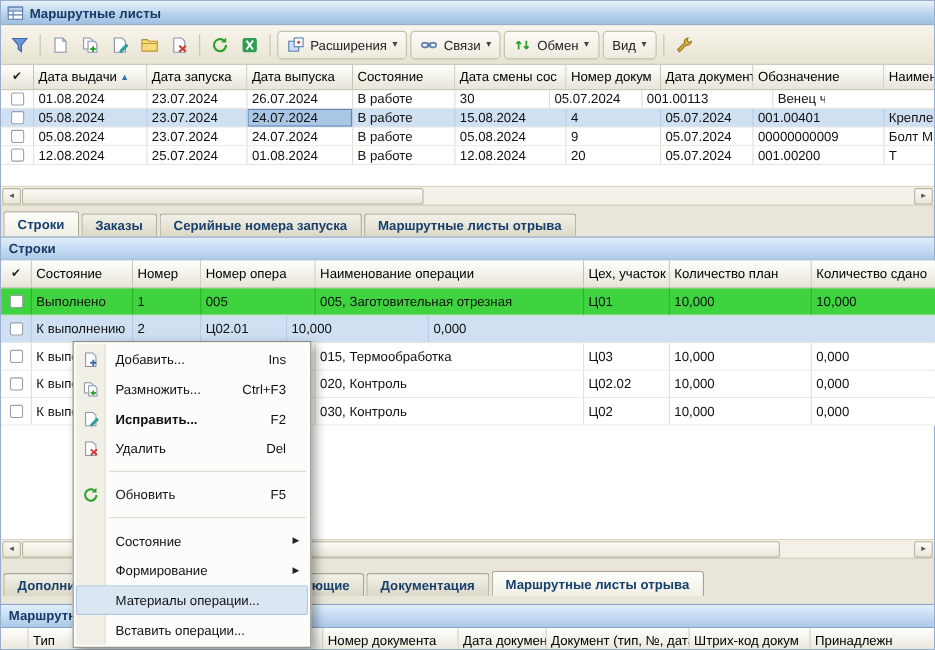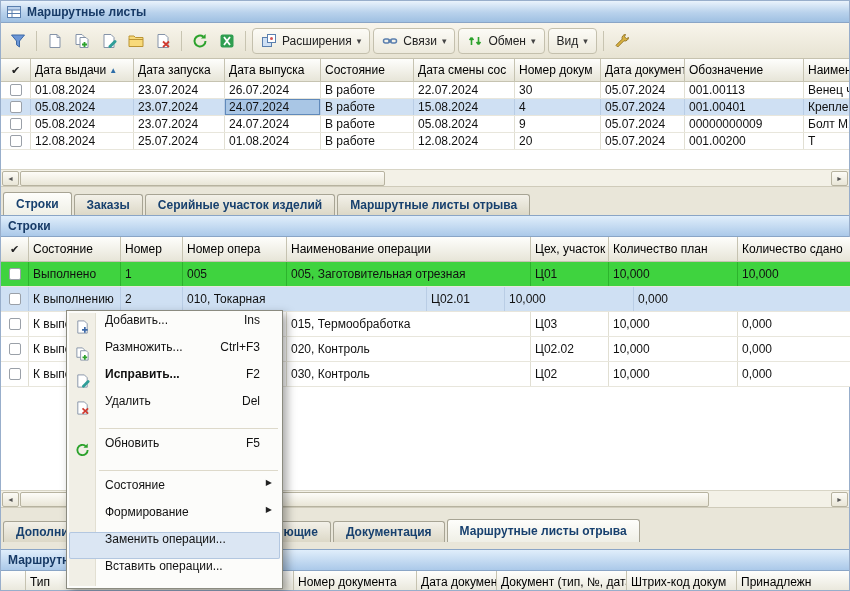--- a/index.html
+++ b/index.html
@@ -42,21 +42,21 @@
 .sp5{flex:0 0 5px}.sp10{flex:0 0 10px}.sp7{flex:0 0 7px}
 .tabstrip{flex:0 0 23px;display:flex;align-items:flex-end;gap:2px;padding:0 2px}
 .tabstrip.bottom{flex:0 0 24px}
 .tab{height:21px;display:flex;align-items:center;padding:0 12px;background:linear-gradient(#f3f1e9,#dcd8c7);border:1px solid #a7a494;border-bottom:none;border-radius:3px 3px 0 0;color:#17406e;font-weight:bold;font-size:12px;white-space:nowrap}
 .tab.active{background:linear-gradient(#fefefb,#efefe6);height:23px}
 .sectionbar{flex:0 0 22px;background:linear-gradient(#e0eefb,#abc9e9);border-top:1px solid #8aa5c6;border-bottom:1px solid #8aa5c6;display:flex;align-items:center;padding:0 7px;color:#173a66;font-weight:bold}
 .white{flex:1;background:#fff}
 #grid3{flex:0 0 19px;overflow:hidden;background:#fff}
 .cmenu{position:absolute;left:65px;top:309px;width:217px;background:#fcfcfa;border:1px solid #8b8b80;box-shadow:4px 4px 9px rgba(0,0,0,.35);padding:2px;z-index:50}
 .cmenu::before{content:"";position:absolute;left:2px;top:2px;bottom:2px;width:26px;background:#f1efe6;border-right:1px solid #e2dfd2}
-.mitem{position:relative;height:27px;display:flex;padding:0 6px 0 36px}
+.mitem{position:relative;height:27px;display:flex;align-items:center;padding:0 6px 0 36px}
 .micon{position:absolute;left:6px;top:50%;transform:translateY(-50%)}
 .micon .ic{width:15px;height:15px}
 .mlabel{white-space:nowrap}
 .mitem.bold .mlabel{font-weight:bold}
 .mshortcut{margin-left:auto;padding-right:14px}
 .marrow{margin-left:auto;font-size:8px;color:#222;padding-right:2px}
 .mitem.hover{background:#dbe6f3;box-shadow:inset 0 0 0 1px #b3c7e0;border-radius:2px}
 .msep{height:1px;background:#ddd9ca;margin:7px 2px 7px 30px}
 </style>
 </head>
@@ -198,21 +198,20 @@
         </div>
     </div>
     <div class="grow">
       <div class="gcell g1c0 chk">
           <span class="cb"></span>
         </div>
       <div class="gcell g1c1">01.08.2024</div>
       <div class="gcell g1c2">23.07.2024</div>
       <div class="gcell g1c3">26.07.2024</div>
       <div class="gcell g1c4">В работе</div>
-      <div class="gcell g1c5">22.07.2024</div>
       <div class="gcell g1c6">30</div>
       <div class="gcell g1c7">05.07.2024</div>
       <div class="gcell g1c8">001.00113</div>
       <div class="gcell g1c9">Венец ч</div>
     </div>
     <div class="grow sel">
       <div class="gcell g1c0 chk">
           <span class="cb"></span>
         </div>
       <div class="gcell g1c1">05.08.2024</div>
@@ -261,21 +260,21 @@
         <div class="sthumb" style="left:0;width:45%"></div>
       </div>
     <div class="sarrow">►</div>
   </div>
 
   <div class="sp5"></div>
 
   <div class="tabstrip">
     <div class="tab active">Строки</div>
     <div class="tab">Заказы</div>
-    <div class="tab">Серийные участок изделий</div>
+    <div class="tab">Серийные номера запуска</div>
     <div class="tab">Маршрутные листы отрыва</div>
   </div>
 
   <div class="sectionbar">
     <span>Строки</span>
   </div>
 
   <div id="grid2">
     <div class="grow ghead">
       <div class="gcell g2c0 chk">
@@ -314,21 +313,20 @@
       <div class="gcell g2c5">Ц01</div>
       <div class="gcell g2c6 num">10,000</div>
       <div class="gcell g2c7 num">10,000</div>
     </div>
     <div class="grow sel">
       <div class="gcell g2c0 chk">
           <span class="cb"></span>
         </div>
       <div class="gcell g2c1">К выполнению</div>
       <div class="gcell g2c2">2</div>
-      <div class="gcell g2c4">010, Токарная</div>
       <div class="gcell g2c5">Ц02.01</div>
       <div class="gcell g2c6 num">10,000</div>
       <div class="gcell g2c7 num">0,000</div>
     </div>
     <div class="grow">
       <div class="gcell g2c0 chk">
           <span class="cb"></span>
         </div>
       <div class="gcell g2c1">К выполнению</div>
       <div class="gcell g2c2">3</div>
@@ -469,20 +467,20 @@
     <div class="msep"></div>
     <div class="mitem">
       <span class="mlabel">Состояние</span>
       <span class="marrow">▶</span>
     </div>
     <div class="mitem">
       <span class="mlabel">Формирование</span>
       <span class="marrow">▶</span>
     </div>
     <div class="mitem hover">
-      <span class="mlabel">Заменить операции...</span>
+      <span class="mlabel">Материалы операции...</span>
     </div>
     <div class="mitem">
       <span class="mlabel">Вставить операции...</span>
     </div>
   </div>
 
 </div>
 
 </body></html>

